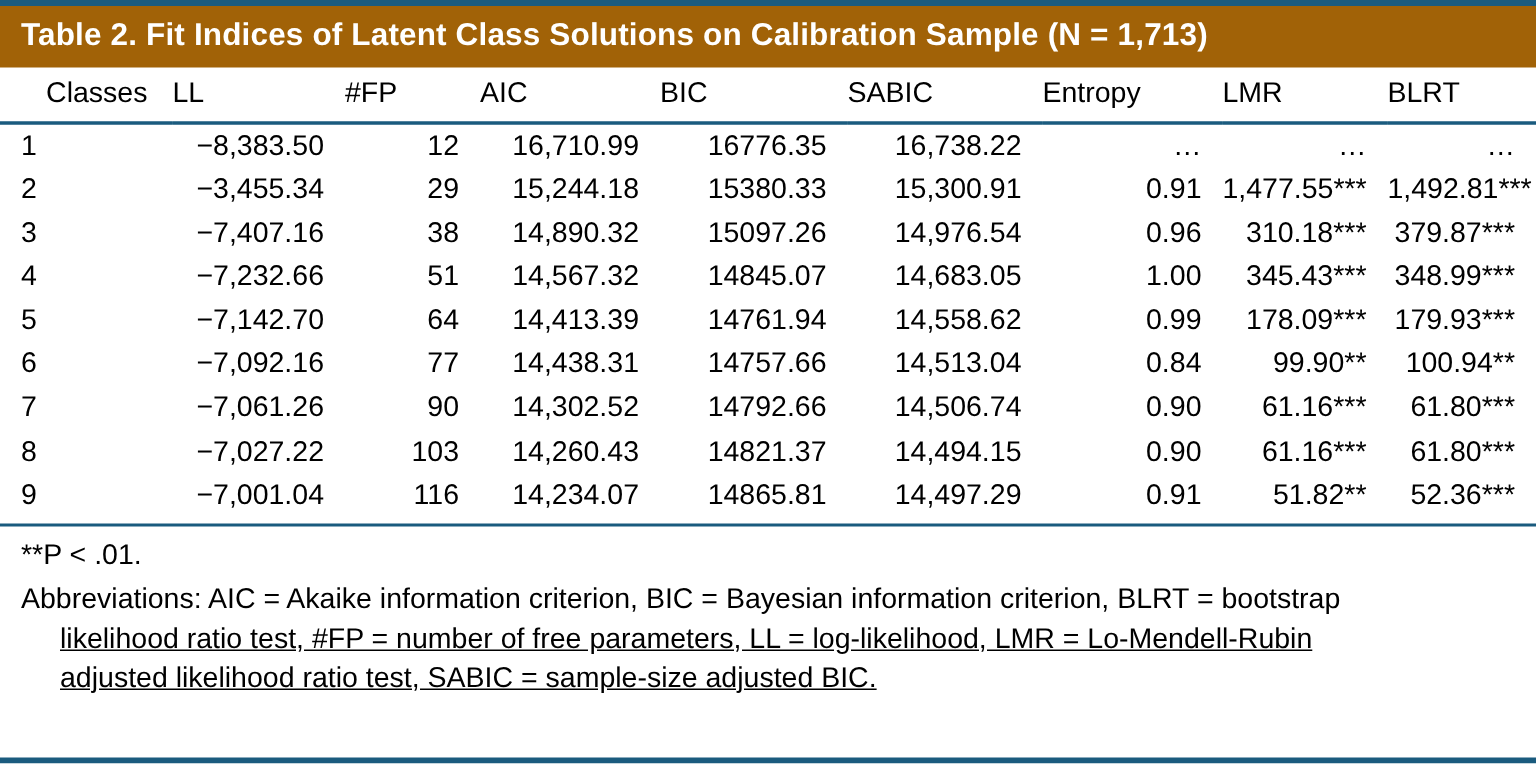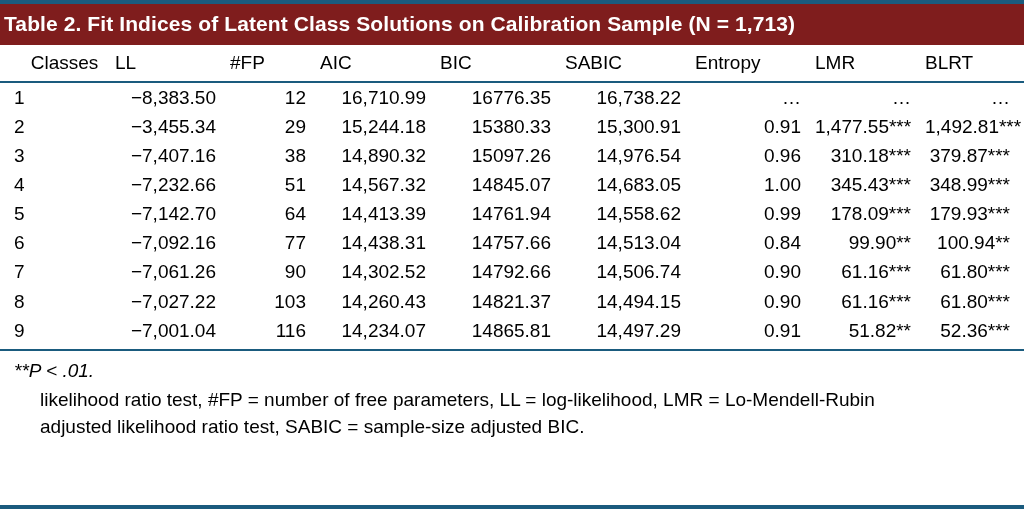--- a/index.html
+++ b/index.html
@@ -15,25 +15,25 @@
     overflow: hidden;
   }
   .table-wrap {
     width: 1024px;
     height: 509px;
     box-sizing: border-box;
     border-top: 4px solid #1a5b7e;
     position: relative;
   }
   .table-title {
-    background: #7f1d1d;
+    background: #a16207;
     color: #ffffff;
     font-size: 21px;
     font-weight: bold;
-    padding: 8px 14px 9px 4px;
+    padding: 8px 14px 9px 14px;
     box-sizing: border-box;
     letter-spacing: 0.1px;
     white-space: nowrap;
   }
   table {
     width: 100%;
     border-collapse: collapse;
     table-layout: fixed;
   }
   thead th {
@@ -69,31 +69,31 @@
   }
   .notes {
     padding: 7px 14px 0 14px;
     box-sizing: border-box;
   }
   .note-line {
     font-size: 19px;
     line-height: 1.35;
     margin: 0 0 1px 0;
     white-space: nowrap;
-    font-style: italic;
   }
   .abbrev {
     font-size: 19px;
     line-height: 1.38;
     margin-top: 4px;
     text-indent: 0;
   }
   .abbrev .cont {
     display: block;
     padding-left: 26px;
+    text-decoration: underline;
   }
   .footer-rule {
     position: absolute;
     left: 0;
     right: 0;
     bottom: 0;
     height: 4px;
     background: #1a5b7e;
   }
   
@@ -240,19 +240,20 @@
         <td>52.36***</td>
       </tr>
     </tbody>
   </table>
 
   <div class="rule-bottom"></div>
 
   <div class="notes">
     <p class="note-line">**P &lt; .01.</p>
     <div class="abbrev">
+      <span>Abbreviations: AIC = Akaike information criterion, BIC = Bayesian information criterion, BLRT = bootstrap</span>
       <span class="cont">likelihood ratio test, #FP = number of free parameters, LL = log-likelihood, LMR = Lo-Mendell-Rubin</span>
       <span class="cont">adjusted likelihood ratio test, SABIC = sample-size adjusted BIC.</span>
     </div>
   </div>
 
   <div class="footer-rule"></div>
 </div>
 
 </body></html>

